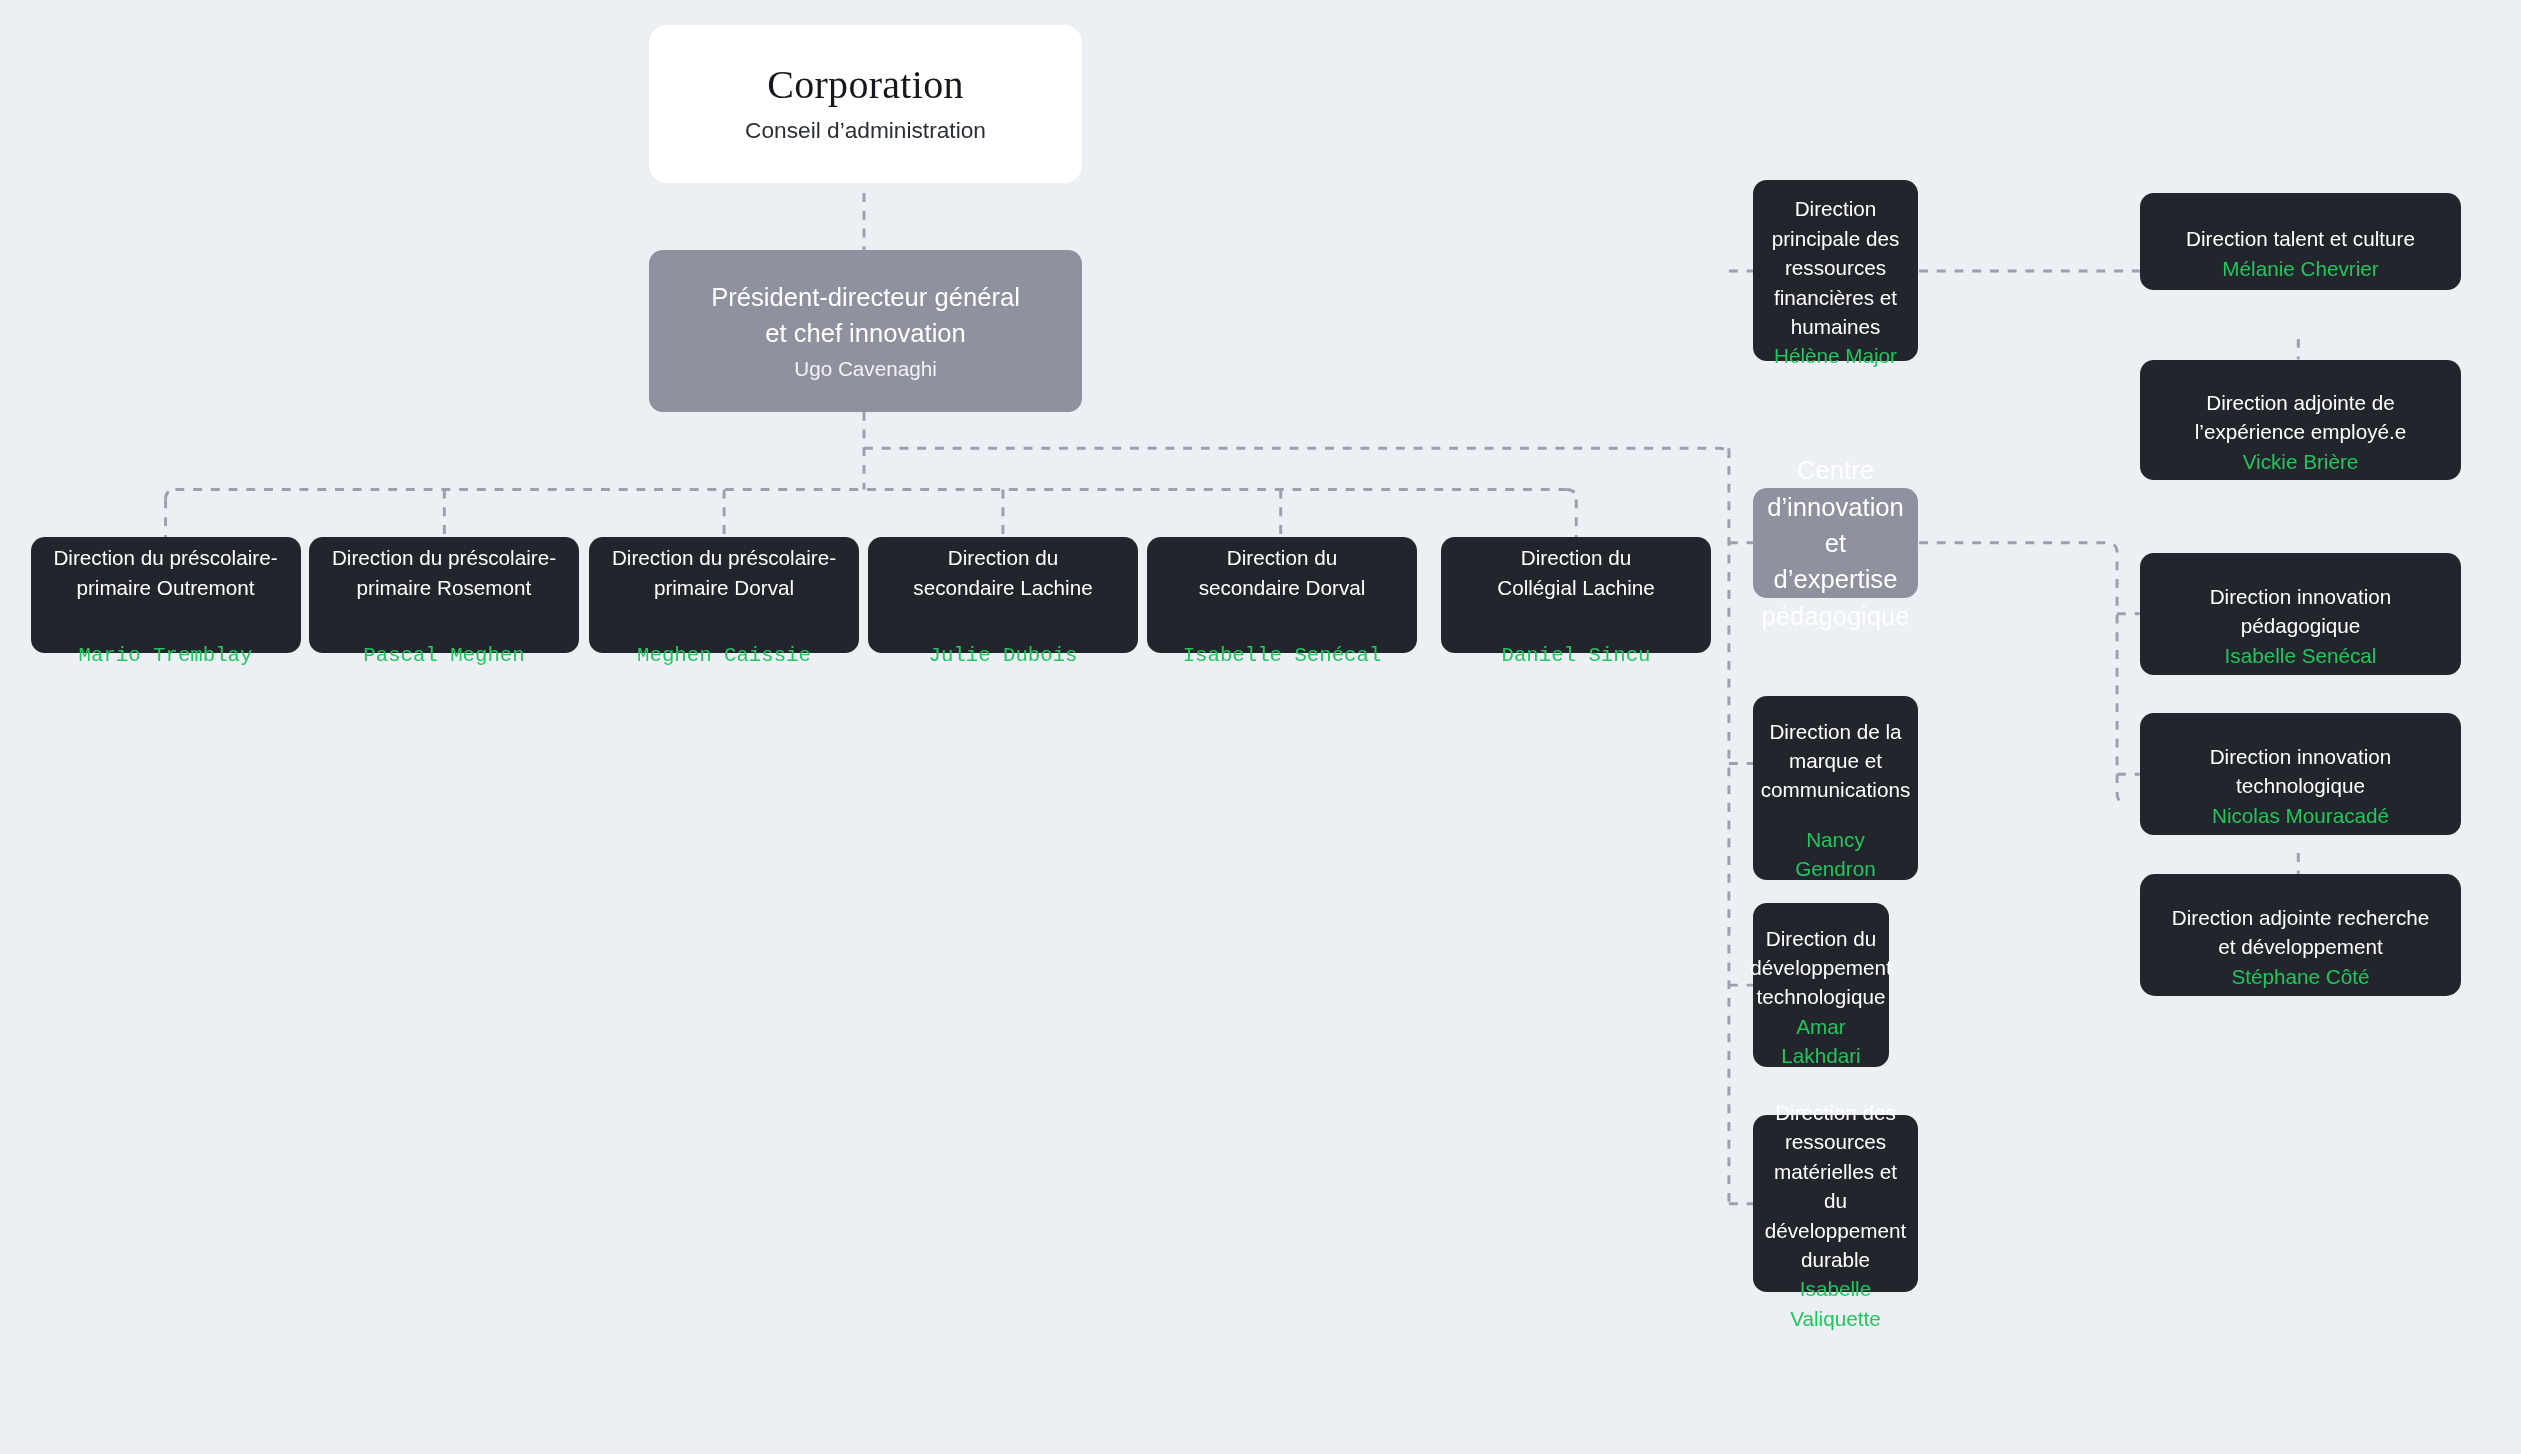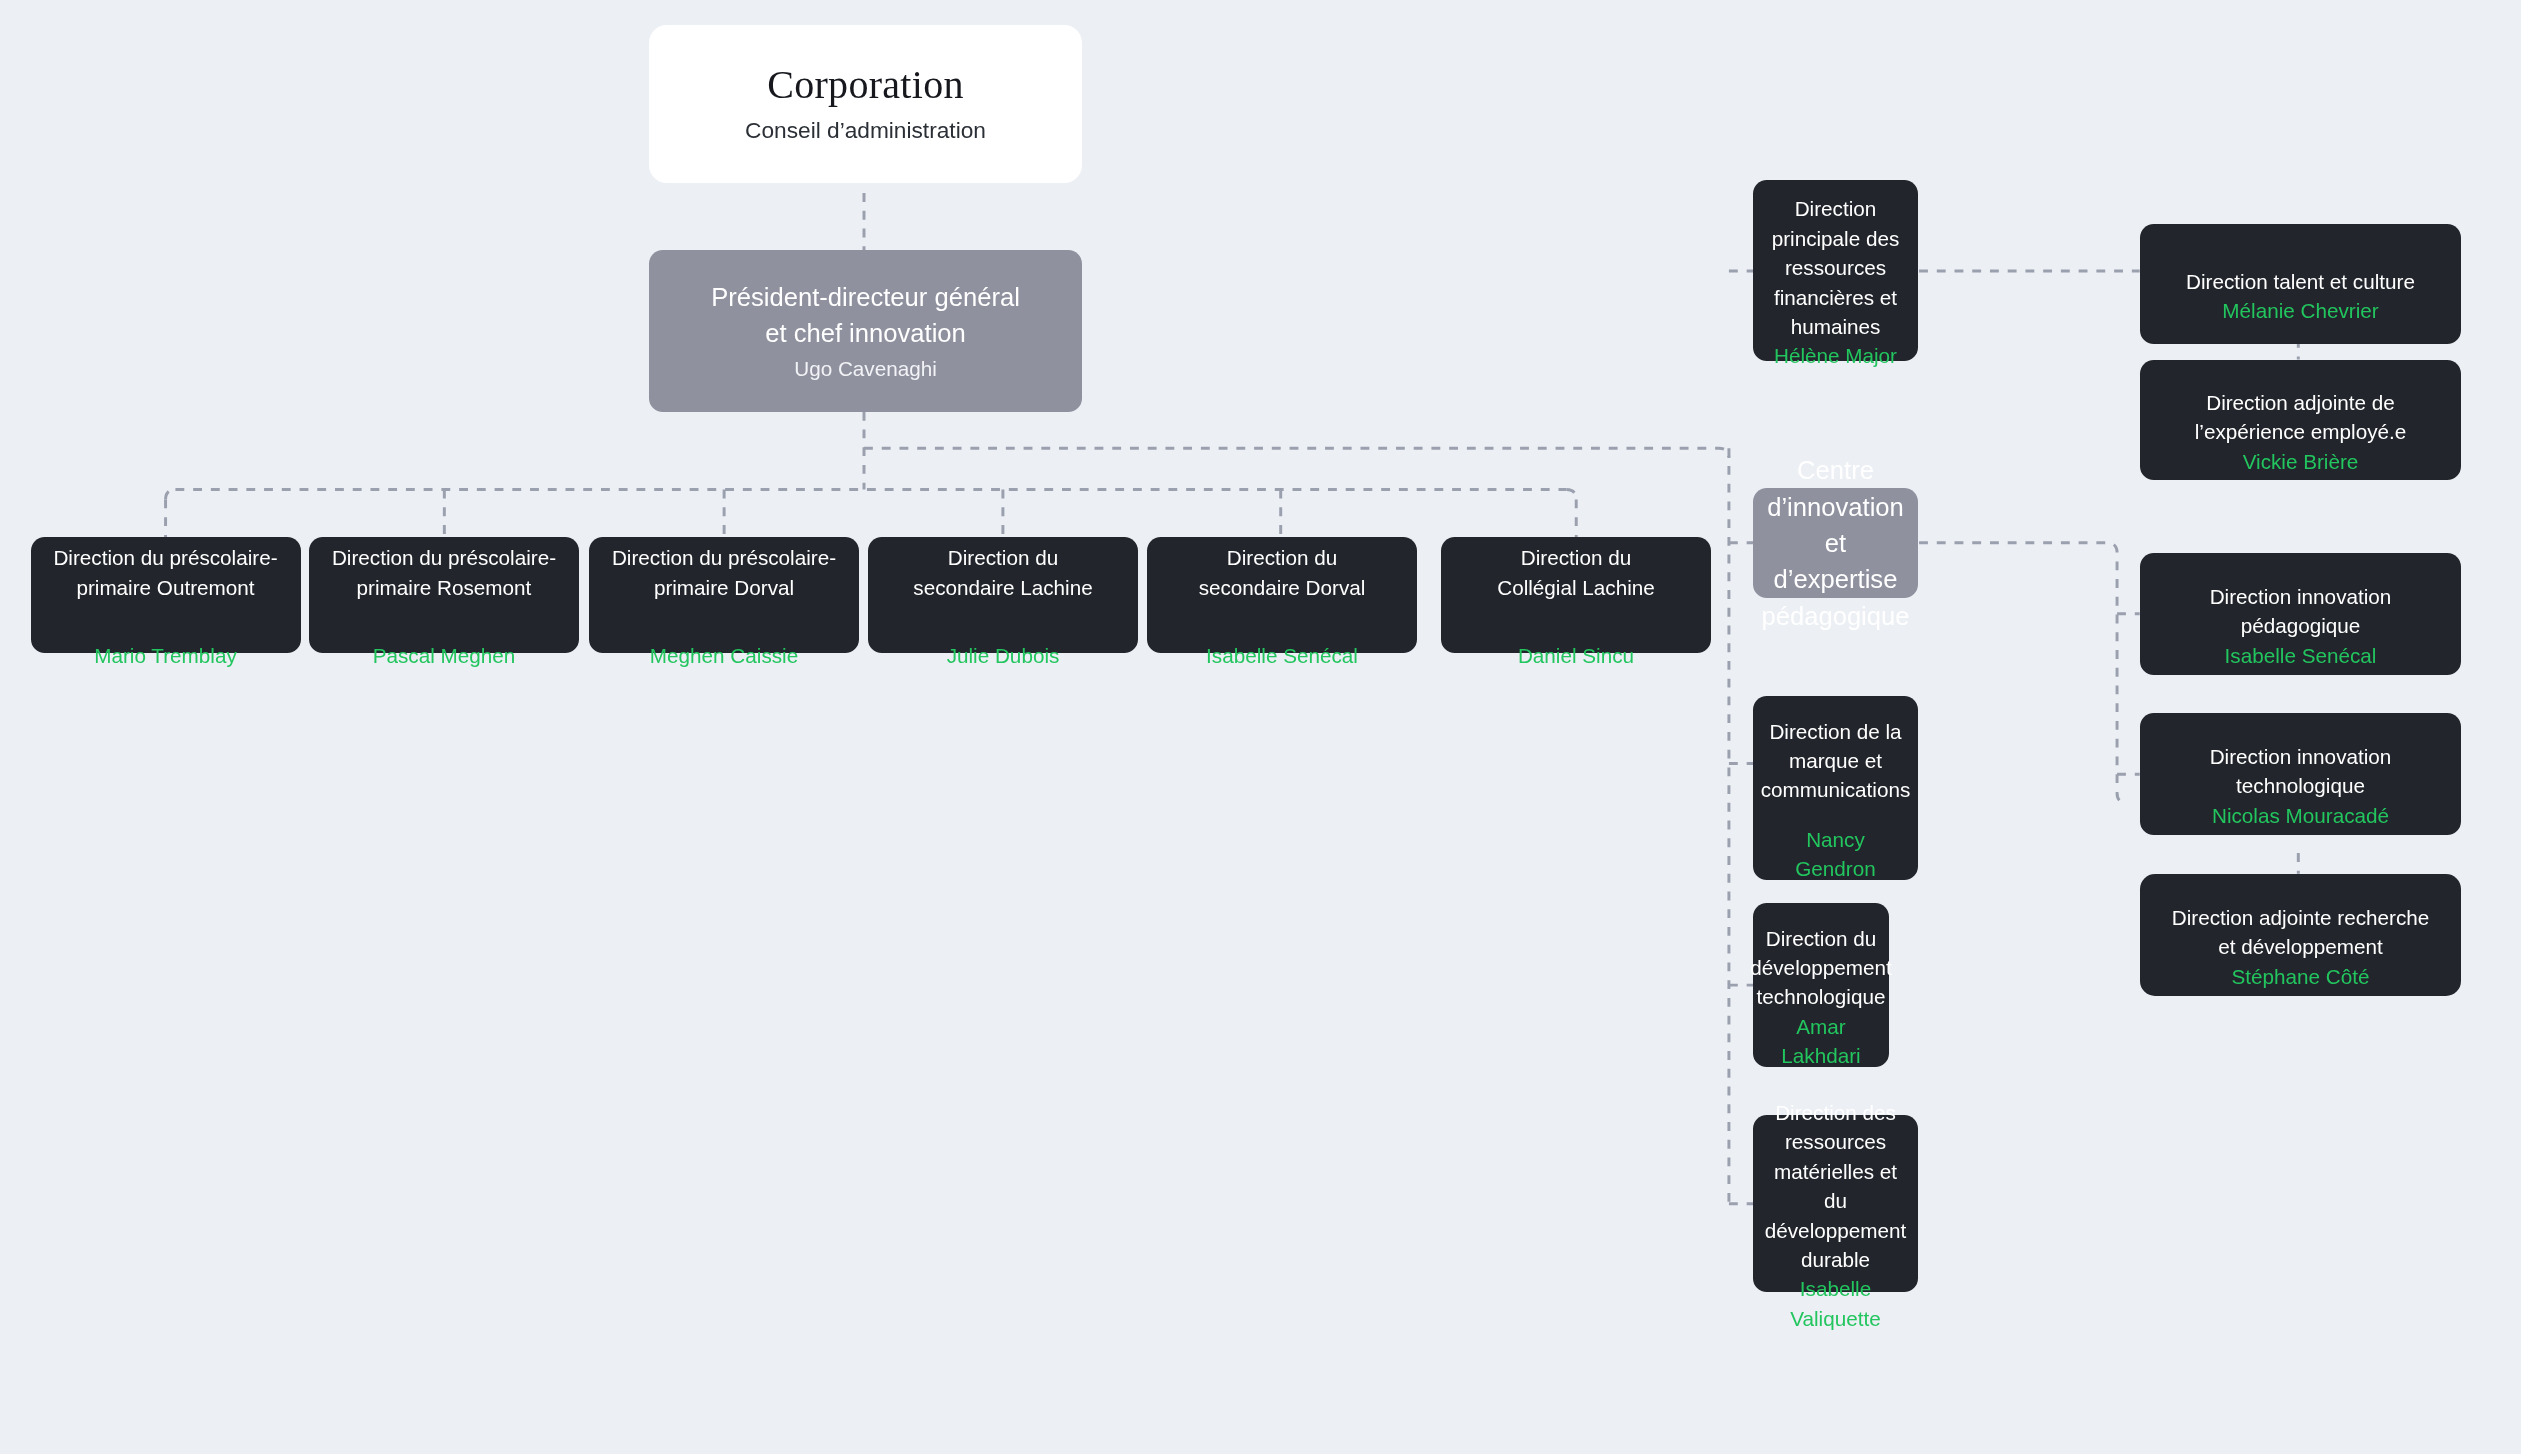--- a/index.html
+++ b/index.html
@@ -84,20 +84,21 @@
     font-size: 20.7px;
     color: #ffffff;
     margin-top: 24px;
   }
   .node.dark .person {
     font-size: 20.7px;
     color: #22c55e;
   }
   .node.dark.gap .person {
     margin-top: 39px;
+    font-family: Liberation Mono, monospace;
   }
 </style>
 </head>
 <body>
 
 <div id="chart-root">
 
   <svg class="connectors" viewBox="0 0 2560 1477" xmlns="http://www.w3.org/2000/svg">
     <g fill="none" stroke="#9aa0ae" stroke-width="3" stroke-dasharray="9 9" stroke-linecap="butt">
 
@@ -209,21 +210,21 @@
     <div class="person">Amar Lakhdari</div>
   </div>
 
   <div class="node dark" style="left:1753px; top:1115px; width:165px; height:177px;">
     <div class="title">Direction des ressources
 matérielles et du
 développement durable</div>
     <div class="person">Isabelle Valiquette</div>
   </div>
 
-  <div class="node dark" style="left:2140px; top:224px; width:321px; height:120px;">
+  <div class="node dark" style="left:2140px; top:193px; width:321px; height:97px;">
     <div class="title">Direction talent et culture</div>
     <div class="person">Mélanie Chevrier</div>
   </div>
 
   <div class="node dark" style="left:2140px; top:360px; width:321px; height:120px;">
     <div class="title">Direction adjointe de
 l’expérience employé.e</div>
     <div class="person">Vickie Brière</div>
   </div>
 

